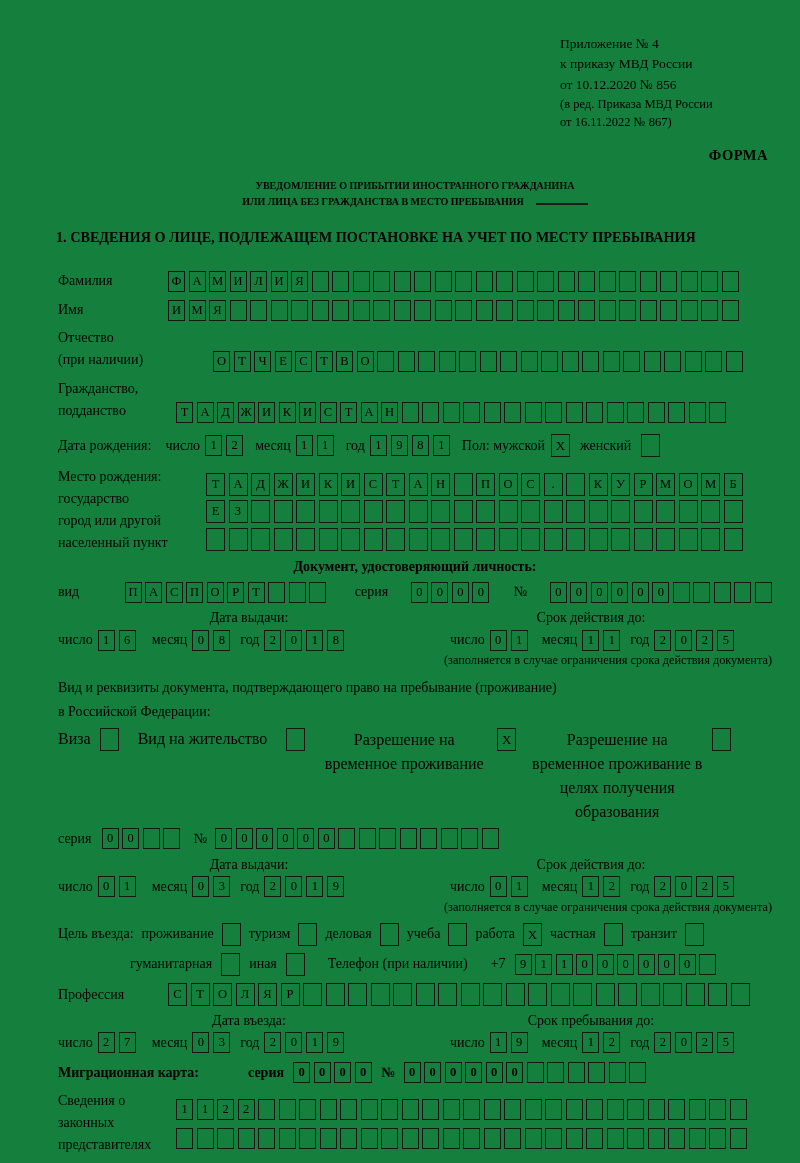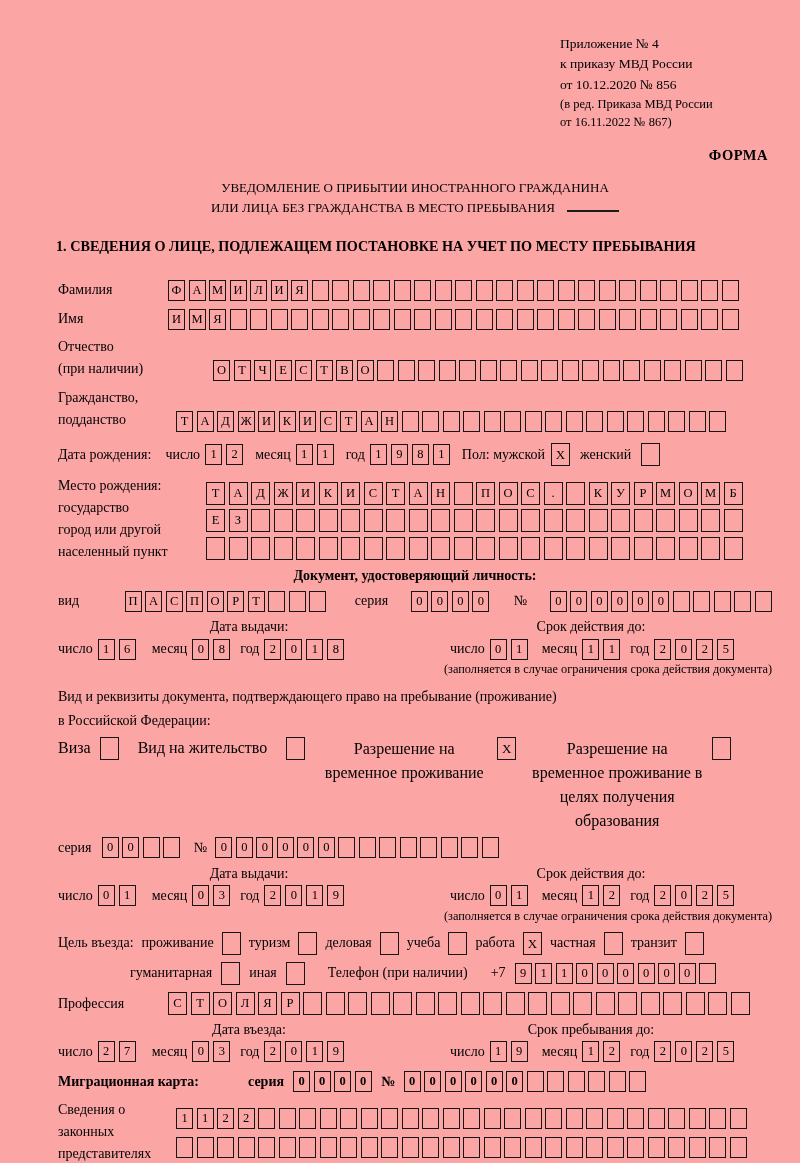--- a/index.html
+++ b/index.html
@@ -1,22 +1,22 @@
 <!DOCTYPE html>
 <html><head>
 <meta charset="utf-8">
 <style>
   html,body{margin:0;padding:0;background:#fff;}
-  .page{position:relative;width:800px;height:1163px;background:#fca5a5;color:#000;
+  .page{position:relative;width:800px;height:1163px;background:#15803d;color:#000;
         font-family:"Liberation Serif","DejaVu Serif",serif;
         box-sizing:border-box;padding:34px 28px 10px 58px;overflow:hidden;}
   .tr-block{margin-left:auto;width:212px;font-size:13.5px;line-height:1.5;}
   .tr-block .ed{font-size:12.5px;line-height:1.45;}
   .forma{text-align:right;font-weight:bold;font-size:14.5px;letter-spacing:.5px;margin:16px 4px 0 0;}
-  .title{text-align:center;font-weight:normal;font-size:13px;line-height:1.55;margin-top:14px;}
+  .title{text-align:center;font-weight:bold;font-size:10px;line-height:1.55;margin-top:14px;}
   .blankline{display:inline-block;width:52px;border-bottom:2px solid #1b1b1b;margin-left:12px;vertical-align:baseline;}
   .sec-h{font-weight:bold;font-size:14.2px;margin:20px 0 24px -2px;white-space:nowrap;}
   .frow{display:flex;align-items:flex-end;font-size:14px;margin-bottom:7px;}
   .lbl{white-space:nowrap;line-height:22px;}
   .lblcol{flex:none;line-height:19px;}
   .lblcol div{margin-bottom:3px;}
   .w110{width:110px;flex:none;}
   .w118{width:118px;flex:none;}
   .w148{width:148px;flex:none;}
   .w155{width:155px;flex:none;}

